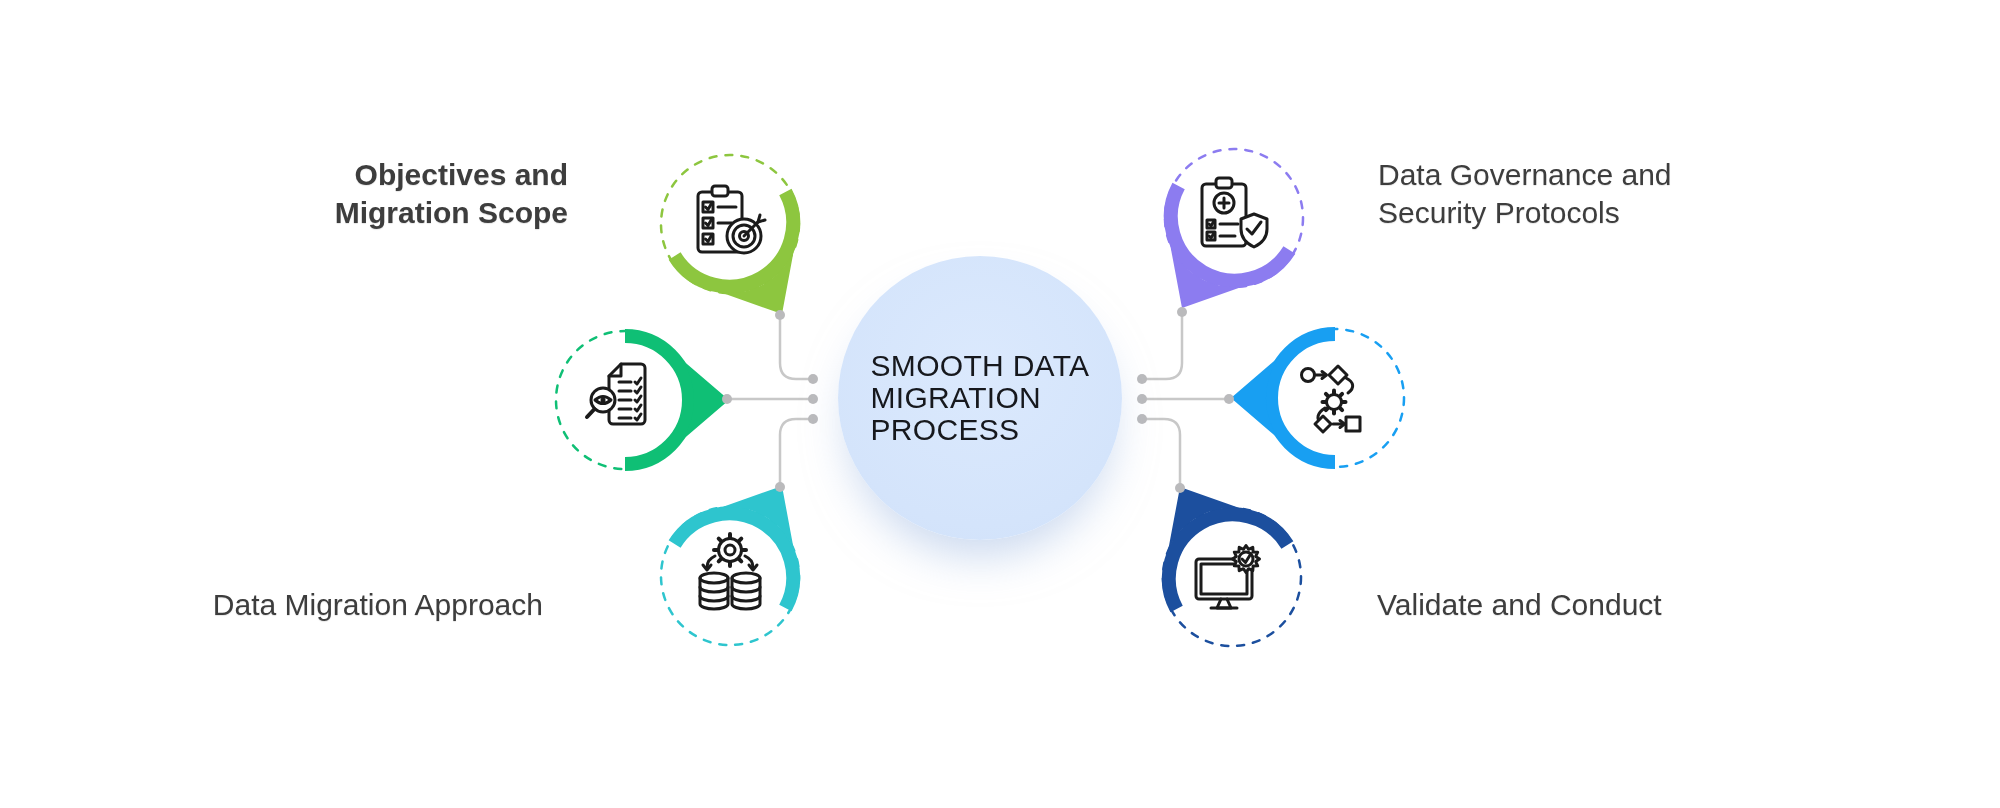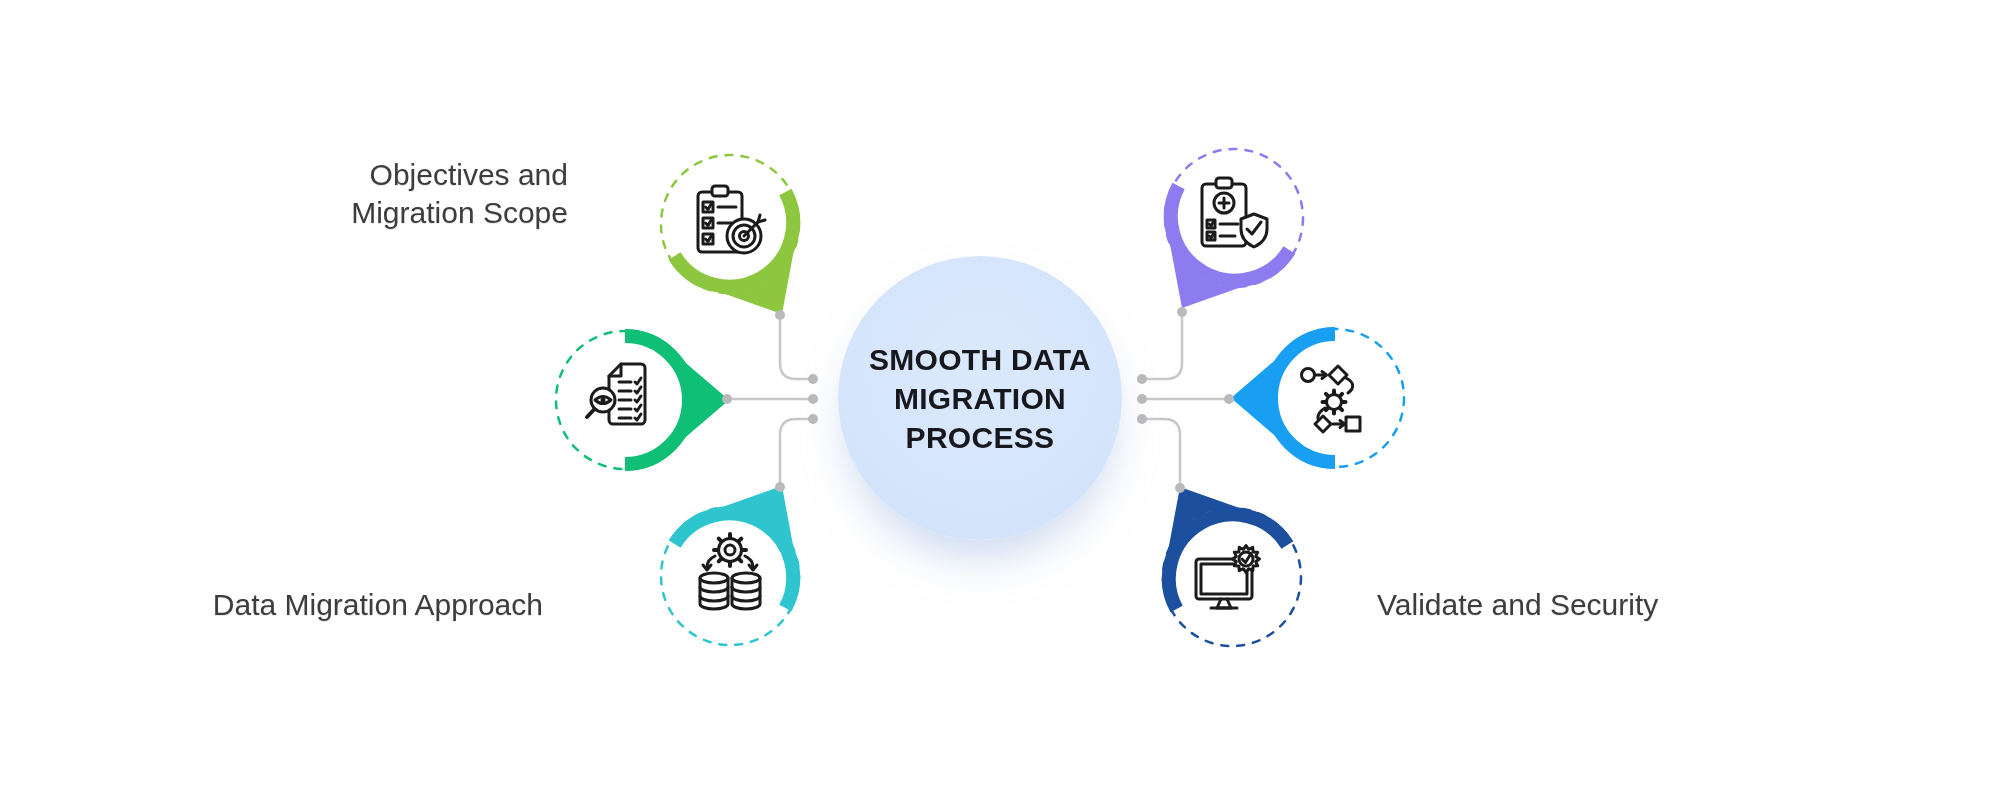--- a/index.html
+++ b/index.html
@@ -8,22 +8,22 @@
     font-family:"Liberation Sans","DejaVu Sans",sans-serif;
   }
   .layer{position:absolute;left:0;top:0;width:2000px;height:808px;}
   .center-circle{
     position:absolute;left:838px;top:256px;width:284px;height:284px;border-radius:50%;
     background:radial-gradient(circle at 50% 40%, #dbe9fd 0%, #d4e4fb 70%, #d0e1fa 100%);
     box-shadow:0 26px 44px -10px rgba(160,185,225,0.55);
     display:flex;align-items:center;justify-content:center;
   }
   .center-title{
-    font-size:30px;font-weight:700;line-height:39px;letter-spacing:0.3px;
-    color:#16181d;text-align:center;white-space:pre-line;
+    font-size:30px;font-weight:400;line-height:32px;letter-spacing:0.3px;
+    color:#16181d;text-align:left;white-space:pre-line;
   }
   .node-label{
     position:absolute;font-size:30px;line-height:38px;color:#3d3d3d;
     white-space:pre-line;text-shadow:0 1px 1px rgba(0,0,0,0.10);
   }
   .lbl-right{text-align:right;}
   .lbl-left{text-align:left;}
   .node-icon{position:absolute;width:96px;height:96px;}
   .node-icon *{vector-effect:none;}
   .ic{stroke:#1b1b1b;stroke-width:3;fill:none;stroke-linecap:round;stroke-linejoin:round;}
@@ -215,18 +215,20 @@
   <svg class="node-icon" style="left:1184px;top:529px;" viewBox="0 0 96 96">
     <rect class="ic" x="12" y="30" width="56" height="40" rx="3"></rect>
     <rect class="ic" x="17" y="35" width="46" height="30"></rect>
     <path class="ic" d="M37 70 L33 79 H47 L43 70"></path>
     <line class="ic" x1="27" y1="79" x2="53" y2="79"></line>
     <polygon class="ic-fill" points="75.5,30 71.7,32.6 73.7,36.8 69.1,37.1 68.8,41.7 64.6,39.7 62,43.5 59.4,39.7 55.2,41.7 54.9,37.1 50.3,36.8 52.3,32.6 48.5,30 52.3,27.4 50.3,23.2 54.9,22.9 55.2,18.3 59.4,20.3 62,16.5 64.6,20.3 68.8,18.3 69.1,22.9 73.7,23.2 71.7,27.4"></polygon>
     <circle class="ic" cx="62" cy="30" r="7"></circle>
     <polyline class="ic" points="58,30 61.5,33.5 67,24.5"></polyline>
   </svg>
 
-  <div class="node-label lbl-right" style="right:1432px;top:156px;">Objectives and
+  <div class="node-label lbl-right" style="right:1432px;top:156px;font-weight:bold;">Objectives and
 Migration Scope</div>
   <div class="node-label lbl-right" style="right:1457px;top:586px;">Data Migration Approach</div>
-  <div class="node-label lbl-left" style="left:1377px;top:586px;">Validate and Security</div>
+  <div class="node-label lbl-left" style="left:1378px;top:156px;">Data Governance and
+Security Protocols</div>
+  <div class="node-label lbl-left" style="left:1377px;top:586px;">Validate and Conduct</div>
 
 </div>
 
 </body></html>

